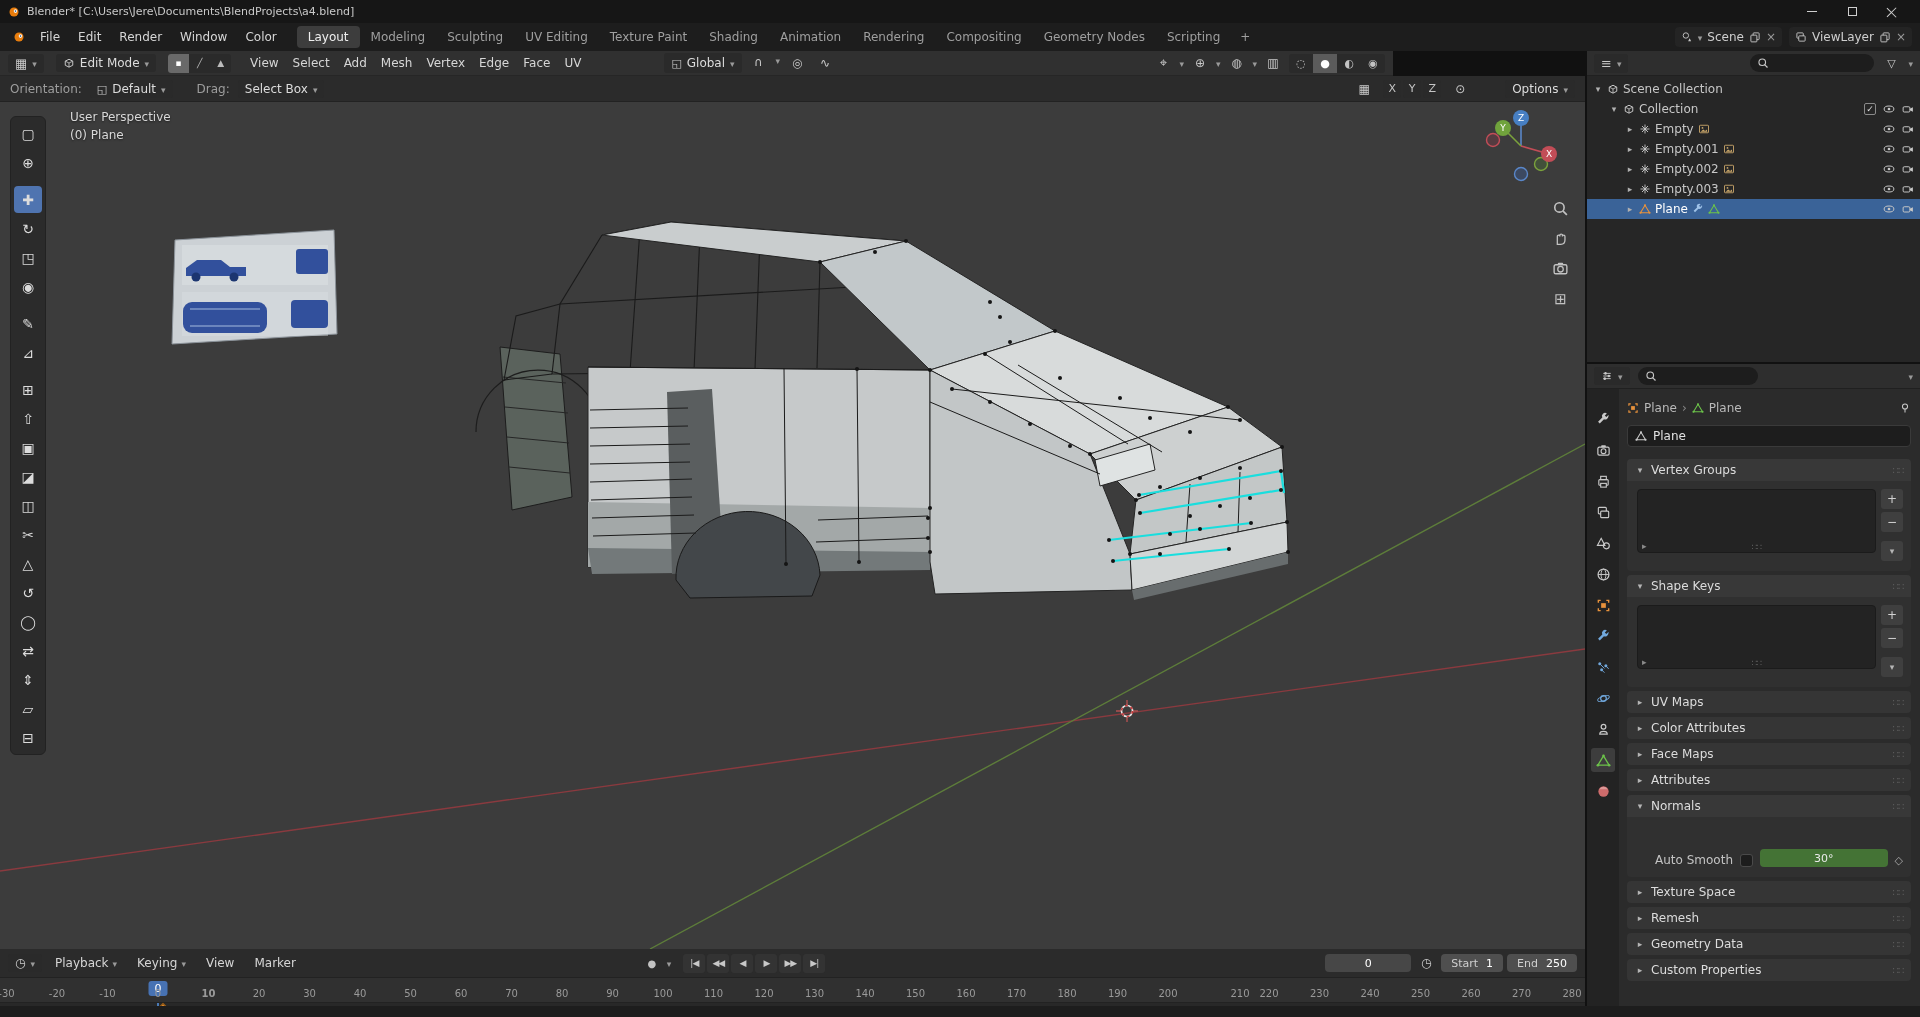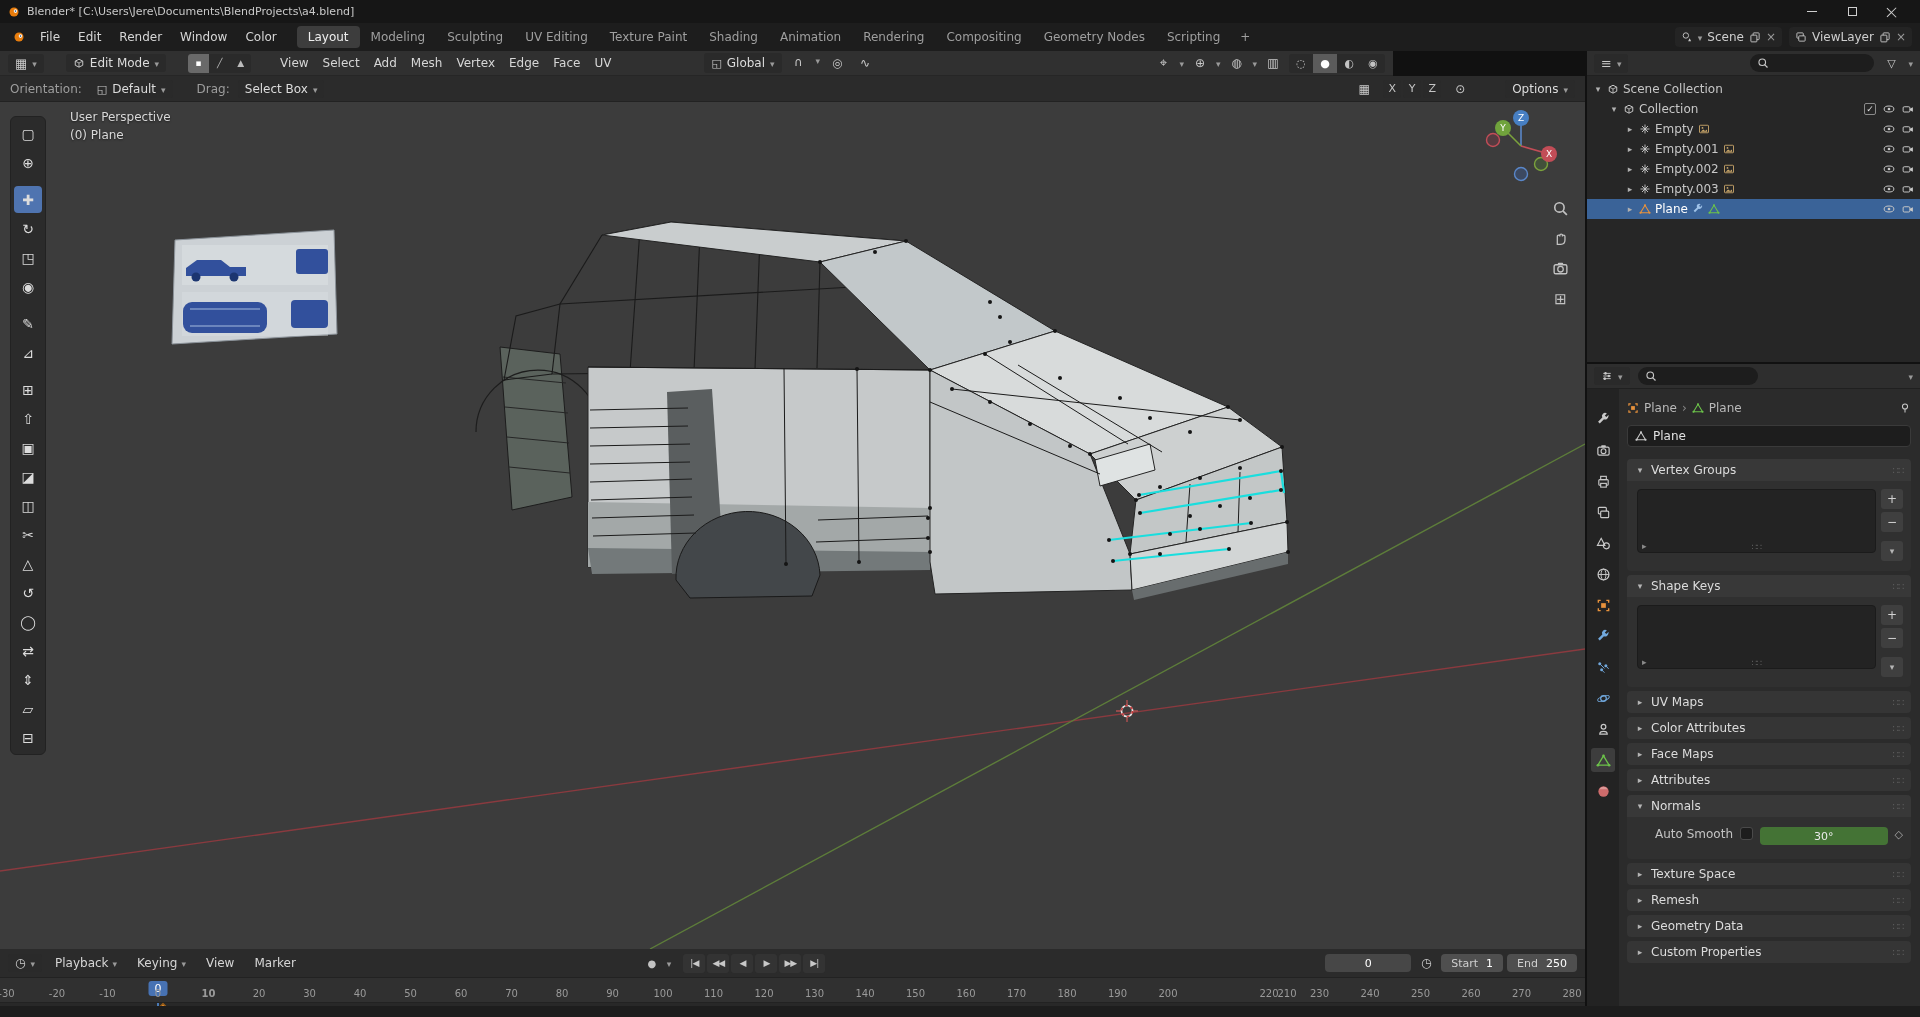--- a/index.html
+++ b/index.html
@@ -32,21 +32,21 @@
   .hascaret .opt{display:inline-block}
 
   
   .dd{display:inline-flex;align-items:center;gap:5px;background:#2a2a2a;border-radius:3px;padding:2px 7px;color:#dcdcdc;white-space:nowrap}
   .iconbtn{display:inline-flex;align-items:center;justify-content:center;width:22px;height:20px;border-radius:3px;color:#c8c8c8}
   .ic{width:14px;height:14px;color:#c9c9c9;flex:none}
   .ic-s{width:12px;height:12px;color:#c9c9c9;flex:none}
   .glabel{color:#9d9d9d}
 
   
-  #vp-header{position:absolute;left:0;top:51px;width:1393px;height:25px;background:#303030;display:flex;align-items:center;padding:0 8px;gap:22px;border-bottom:1px solid #262626}
+  #vp-header{position:absolute;left:0;top:51px;width:1393px;height:25px;background:#303030;display:flex;align-items:center;padding:0 8px;gap:12px;border-bottom:1px solid #262626}
   #vp-header .menus{display:flex;align-items:center}
   #vp-header .menus .mi{padding:2px 7px}
   .selmodes{display:flex;background:#2a2a2a;border-radius:3px;overflow:hidden}
   .smbtn{width:21px;height:19px;display:flex;align-items:center;justify-content:center;color:#bbb;font-size:9px}
   .smbtn.active{background:#696969;color:#fff}
   .rightgrp{margin-left:auto;display:flex;align-items:center;gap:5px}
   .shadegrp{display:flex;background:#2a2a2a;border-radius:3px;overflow:hidden}
   .shbtn{width:24px;height:19px;display:flex;align-items:center;justify-content:center;color:#c3c3c3;font-size:11px}
   .shbtn.active{background:#5b5b5b;color:#fff}
   .i-editor::after{content:"▦";font-size:13px;color:#c9c9c9}
@@ -129,21 +129,21 @@
   .lb-filter{position:absolute;left:4px;bottom:1px;color:#8b8b8b;font-size:9px}
   .lb-filter::after{content:"▸"}
   .lb-grip{position:absolute;left:50%;bottom:0;transform:translateX(-50%);color:#5c5c5c;font-size:9px;letter-spacing:-1px}
   .lb-grip::after{content:"∷∷"}
   .colbtns{width:22px;display:flex;flex-direction:column;gap:3px}
   .sbtn{width:22px;height:20px;background:#3f3f3f;border-radius:3px;display:flex;align-items:center;justify-content:center;color:#d2d2d2;font-size:12px}
   .sbtn-add::after{content:"+"}
   .sbtn-rem::after{content:"−"}
   .sbtn-menu{margin-top:6px}
   .sbtn-menu::after{content:"▾";font-size:9px;color:#b5b5b5}
-  .prow{display:flex;align-items:flex-start;gap:7px;height:22px;margin-top:2px}
+  .prow{display:flex;align-items:flex-end;gap:7px;height:22px;margin-top:20px}
   .plabel{width:96px;text-align:right;color:#c3c3c3}
   .chk{width:13px;height:13px;background:#1d1d1d;border:1px solid #4a4a4a;border-radius:3px}
   .slider{flex:1;height:18px;background:#447335;border-radius:4px;display:flex;align-items:center;justify-content:center;color:#eaeaea;font-size:11px}
 
   
   #timeline{position:absolute;left:0;top:949px;width:1585px;height:57px;background:#2b2b2b}
   .tl-head{height:23px;display:flex;align-items:center;gap:4px;padding:14px 8px;border-bottom:1px solid #222}
   .tl-mi{display:inline-flex;align-items:center;gap:4px}
   .sp1{flex:1}.sp2{flex:1.5}
   .tbtn{display:inline-flex;align-items:center;justify-content:center;min-width:22px;height:19px;color:#c8c8c8;font-size:9px;letter-spacing:-1px;border-radius:3px;background:#333;padding:0 3px}
@@ -1119,21 +1119,21 @@
         <span class="tick" style="left: 713.5px;">110</span>
         <span class="tick" style="left: 764px;">120</span>
         <span class="tick" style="left: 814.5px;">130</span>
         <span class="tick" style="left: 865px;">140</span>
         <span class="tick" style="left: 915.5px;">150</span>
         <span class="tick" style="left: 966px;">160</span>
         <span class="tick" style="left: 1016.5px;">170</span>
         <span class="tick" style="left: 1067px;">180</span>
         <span class="tick" style="left: 1117.5px;">190</span>
         <span class="tick" style="left: 1168px;">200</span>
-        <span class="tick" style="left: 1287px;">210</span>
+        <span class="tick" style="left: 1240px;">210</span>
         <span class="tick" style="left: 1269px;">220</span>
         <span class="tick" style="left: 1319.5px;">230</span>
         <span class="tick" style="left: 1370px;">240</span>
         <span class="tick" style="left: 1420.5px;">250</span>
         <span class="tick" style="left: 1471px;">260</span>
         <span class="tick" style="left: 1521.5px;">270</span>
         <span class="tick" style="left: 1572px;">280</span>
       </div>
     <div class="tl-markers">
       <span class="ph-line"></span>

